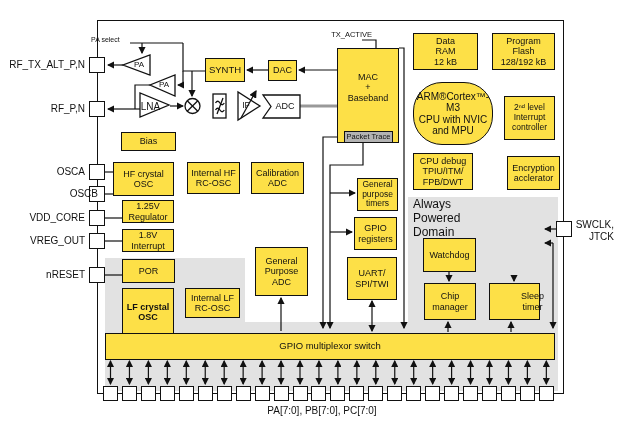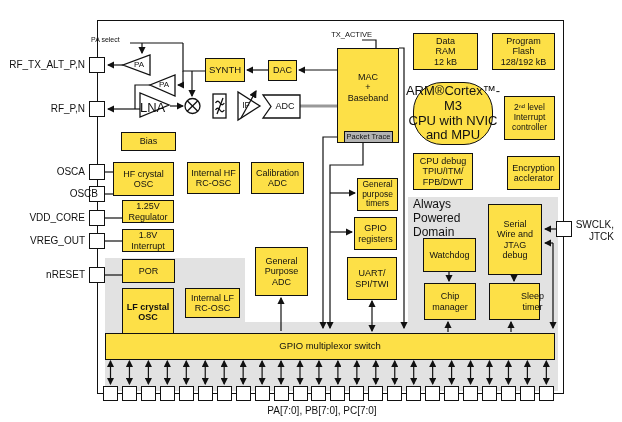--- a/index.html
+++ b/index.html
@@ -151,35 +151,31 @@
   <div class="blk" style="left:354px;top:217px;width:43px;height:33px;">GPIO
 registers</div>
   <div class="blk" style="left:347px;top:257px;width:50px;height:43px;">UART/
 SPI/TWI</div>
   <div class="blk" style="left:413px;top:33px;width:65px;height:37px;">Data
 RAM
 12 kB</div>
   <div class="blk" style="left:492px;top:33px;width:63px;height:37px;">Program
 Flash
 128/192 kB</div>
-  <div class="blk" style="left:413px;top:82px;width:80px;height:63px;font-size:13px;border-radius:29px;">ARM®Cortex™-M3
+  <div class="blk" style="left:413px;top:82px;width:80px;height:63px;font-size:10px;border-radius:29px;">ARM®Cortex™-M3
 CPU with NVIC
 and MPU</div>
   <div class="blk" style="left:504px;top:96px;width:51px;height:44px;font-size:8.5px;">2ⁿᵈ level
 Interrupt
 controller</div>
   <div class="blk" style="left:413px;top:153px;width:60px;height:37px;">CPU debug
 TPIU/ITM/
 FPB/DWT</div>
   <div class="blk" style="left:499px;top:156px;width:53px;height:34px;margin-left:8px;">Encryption
 acclerator</div>
-  <div class="blk" style="left:488px;top:204px;width:54px;height:71px;">Serial
-Wire and
-JTAG
-debug</div>
   <div class="blk" style="left:423px;top:238px;width:53px;height:34px;">Watchdog</div>
   <div class="blk" style="left:424px;top:283px;width:52px;height:37px;">Chip
 manager</div>
   <div class="blk" style="left:489px;top:283px;width:51px;height:37px;padding-left:36px;">Sleep
 timer</div>
   <div class="blk" style="left:105px;top:333px;width:450px;height:27px;font-size:9.5px;">GPIO multiplexor switch</div>
 
   <div class="pin" style="left:89px;top:57px;"></div>
   <div class="pin" style="left:89px;top:101px;"></div>
   <div class="pin" style="left:89px;top:164px;"></div>
@@ -225,17 +221,17 @@
   <div class="lbl r" style="left:566px;top:219px;width:48px;">SWCLK,
 JTCK</div>
   <div class="lbl r" style="left:310px;top:31px;width:62px;font-size:7.5px;">TX_ACTIVE</div>
   <div class="lbl" style="left:91px;top:36px;width:42px;font-size:7px;">PA select</div>
   <div class="lbl" style="left:413px;top:198px;width:52px;font-size:12px;">Always
 Powered
 Domain</div>
   <div class="lbl c" style="left:212px;top:405px;width:220px;">PA[7:0], PB[7:0], PC[7:0]</div>
   <div class="lbl c" style="left:130px;top:60px;width:18px;font-size:8px;">PA</div>
   <div class="lbl c" style="left:155px;top:80px;width:18px;font-size:8px;">PA</div>
-  <div class="lbl c" style="left:140px;top:101px;width:21px;font-size:13px;">LNA</div>
+  <div class="lbl c" style="left:140px;top:101px;width:21px;font-size:10px;">LNA</div>
   <div class="lbl c" style="left:239px;top:101px;width:14px;font-size:8.5px;">IF</div>
   <div class="lbl c" style="left:272px;top:101px;width:26px;font-size:9px;">ADC</div>
 
 </div>
 
 </body></html>

